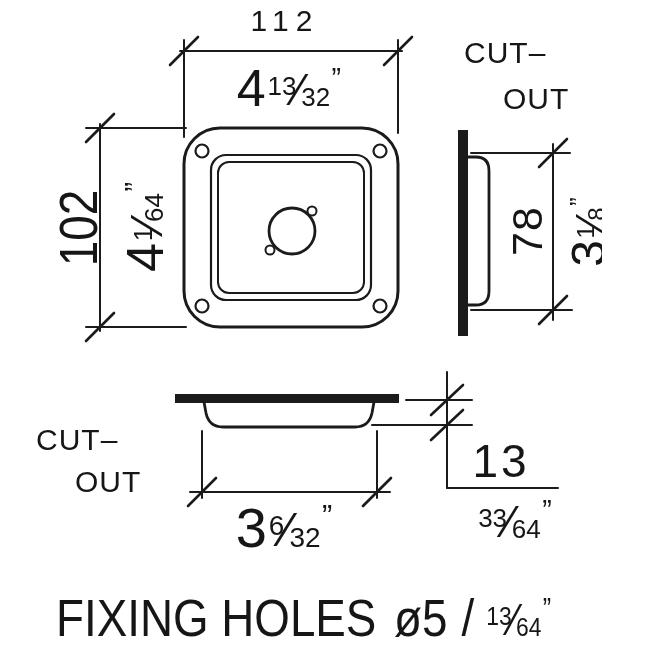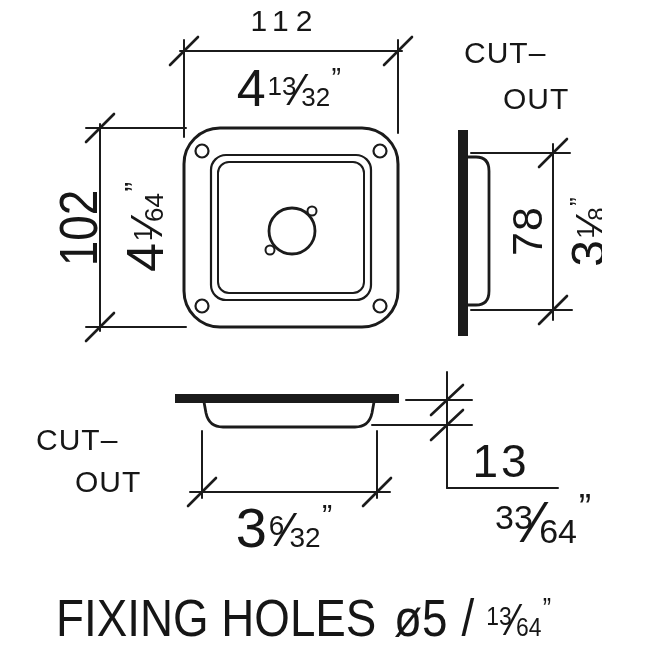--- a/index.html
+++ b/index.html
@@ -127,21 +127,21 @@
 
   <div class="imp ctr" style="left:284px;top:527px;font-size:56px;">
     <span class="w">3</span>
       <span class="n">6</span>
       <span class="s">⁄</span>
       <span class="d">32</span>
       <span class="q">”</span>
   </div>
 
   <div class="txt ctr" style="left:501px;top:461px;font-size:46px;letter-spacing:3px;">13</div>
-  <div class="imp ctr" style="left:542px;top:523px;font-size:68px;">
+  <div class="imp ctr" style="left:514px;top:523px;font-size:52px;">
     <span class="n">33</span>
       <span class="s">⁄</span>
       <span class="d">64</span>
       <span class="q">”</span>
   </div>
 
   <div class="txt footer-line" style="left:56px;top:592px;">
     <span>FIXING HOLES</span><span class="gap1">ø5</span><span class="gap2">/</span><span class="imp gap3">
         <span class="n">13</span>
         <span class="s">⁄</span>

